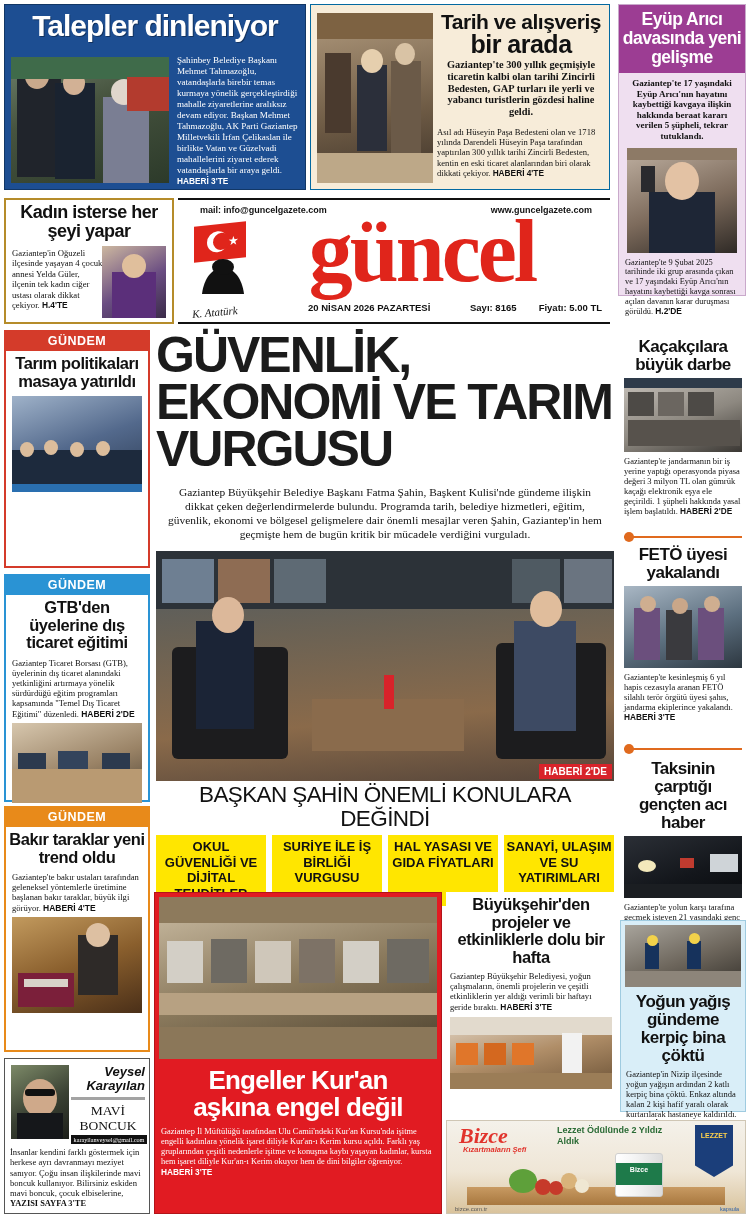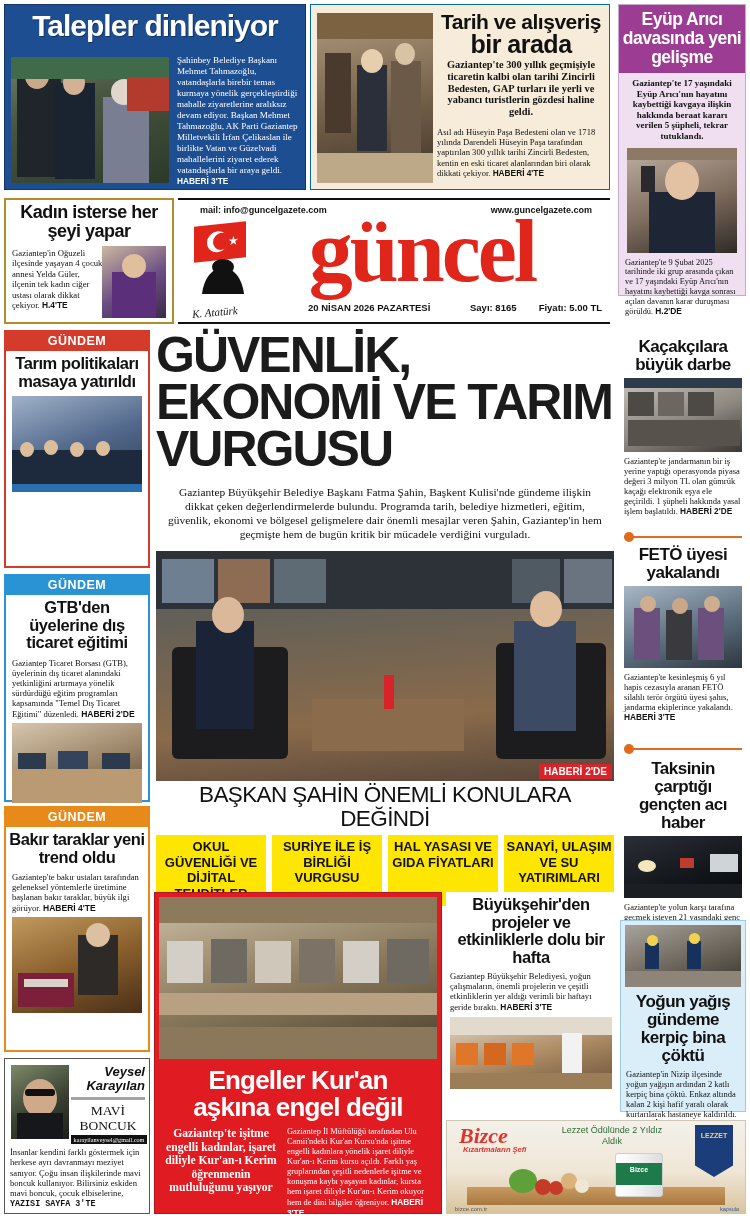--- a/index.html
+++ b/index.html
@@ -208,21 +208,21 @@
     text-align:center; color:#111; border-top:3px solid #a3a3a3; padding-top:3px;
   }
   #blk-kose .mail {
     position:absolute; left:66px; top:76px; width:76px;
     background:#111; color:#fff; font-size:6.2px; text-align:center; padding:1px 0;
   }
   #blk-kose .body {
     position:absolute; left:5px; top:88px; width:136px;
     font-size:8.6px; line-height:10.3px; color:#111;
   }
-  #blk-kose .body b { font-family:Liberation Mono, monospace; font-size:8.4px; }
+  #blk-kose .body b { font-family:Liberation Serif, serif; font-size:8.4px; }
 
   
   #blk-main { left:154px; top:330px; width:462px; height:556px; background:#fff; }
   #blk-main .hl {
     font-family:"Liberation Sans", sans-serif; font-weight:bold;
     font-size:50px; line-height:47px; color:#1b1b1b; letter-spacing:-2px;
     padding:2px 2px 0 2px;
   }
   #blk-main .lead {
     padding:12px 14px 0 14px; font-size:11.4px; line-height:14px;
@@ -335,22 +335,22 @@
     color:#e1332c; font-family:"Liberation Serif", serif; font-weight:bold;
     font-size:22px; font-style:italic; line-height:22px;
   }
   #blk-ad .sub1 {
     position:absolute; left:16px; top:24px; color:#e1332c;
     font-family:"Liberation Sans", sans-serif; font-weight:bold;
     font-size:7.5px; line-height:9px; font-style:italic;
   }
   #blk-ad .slogan {
     position:absolute; left:110px; top:4px; color:#2a6b35;
-    font-family:"Liberation Sans", sans-serif; font-weight:normal;
-    font-size:9px; line-height:11px; text-align:center; width:110px;
+    font-family:"Liberation Sans", sans-serif; font-weight:bold;
+    font-size:9px; line-height:11px; text-align:left; width:110px;
   }
   #blk-ad .badge {
     position:absolute; right:12px; top:4px; width:38px; height:52px;
     background:#1b3e7a; color:#ffd34d;
     font-family:"Liberation Sans", sans-serif; font-weight:bold;
     font-size:7px; text-align:center; padding-top:6px; line-height:9px;
     clip-path: polygon(0 0,100% 0,100% 78%,50% 100%,0 78%);
   }
   #blk-ad .can {
     position:absolute; left:168px; top:32px; width:48px; height:44px;
@@ -609,21 +609,20 @@
       <div class="pr" style="left:184px;top:44px;width:36px;height:42px;background:#d3cfc6;"></div>
       <div class="pr" style="left:228px;top:42px;width:42px;height:44px;background:#6e6a62;"></div>
       <div class="pr" style="left:0;top:96px;width:280px;height:22px;background:#b7a182;"></div>
       <div class="pr" style="left:0;top:130px;width:280px;height:32px;background:#8b7759;"></div>
     </div>
     <div class="hl">
       <div>Engeller Kur'an</div>
       <div>aşkına engel değil</div>
     </div>
     <div class="cols">
-      <div class="lead">Gaziantep'te işitme engelli kadınlar, işaret diliyle Kur'an-ı Kerim öğrenmenin mutluluğunu yaşıyor</div>
       <div class="body"><span> Gaziantep İl Müftülüğü tarafından Ulu Camii'ndeki Kur'an Kursu'nda işitme engelli kadınlara yönelik işaret diliyle Kur'an-ı Kerim kursu açıldı. Farklı yaş gruplarından çeşitli nedenlerle işitme ve konuşma kaybı yaşayan kadınlar, kursta hem işaret diliyle Kur'an-ı Kerim okuyor hem de dini bilgiler öğreniyor.</span> <b>HABERİ 3'TE</b></div>
     </div>
   </div>
 
   <div class="abs" id="blk-buyuk">
     <div class="hl">Büyükşehir'den projeler ve etkinliklerle dolu bir hafta</div>
     <div class="body"><span> Gaziantep Büyükşehir Belediyesi, yoğun çalışmaların, önemli projelerin ve çeşitli etkinliklerin yer aldığı verimli bir haftayı geride bıraktı.</span> <b>HABERİ 3'TE</b></div>
     <div class="photo" style="position:relative;overflow:hidden;">
       <div class="pr" style="left:0;top:0;width:162px;height:18px;background:#e2dacd;"></div>
       <div class="pr" style="left:6px;top:26px;width:22px;height:22px;background:#e0762a;"></div>

